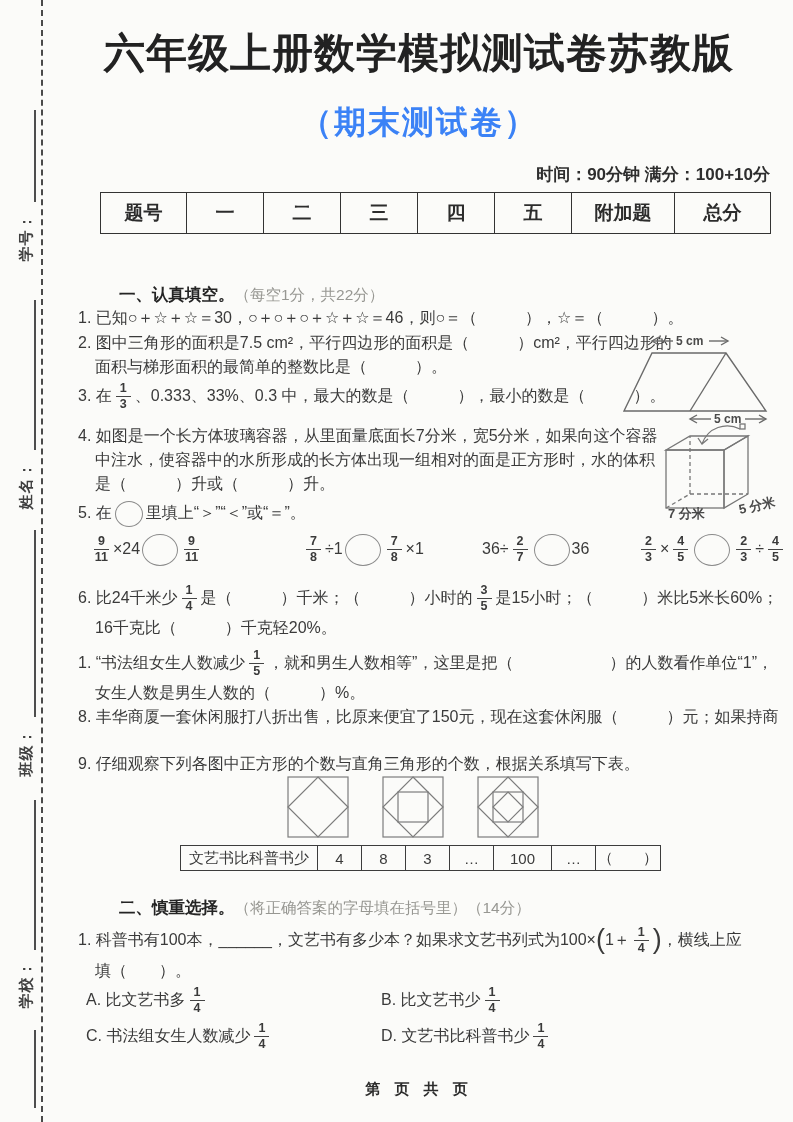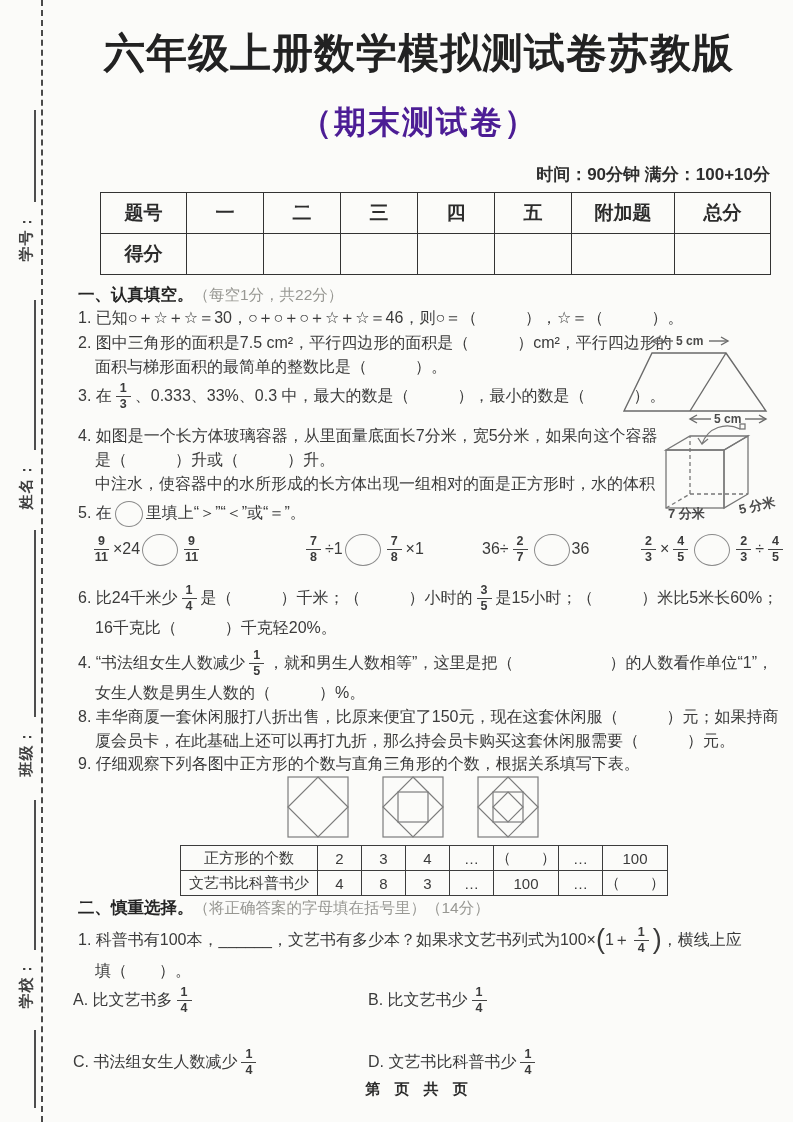--- a/index.html
+++ b/index.html
@@ -12,28 +12,28 @@
   
   .rail-dashed{position:absolute;left:41px;top:0;height:1122px;width:0;border-left:2px dashed #4a4a4a;}
   .write-line{position:absolute;left:34px;width:0;border-left:2px solid #4e4e4e;}
   .side-label{
     position:absolute;left:-6px;width:64px;text-align:center;
     transform:rotate(-90deg);font-size:15px;font-weight:600;color:#3f3f3f;letter-spacing:1px;
   }
   
   .main{position:absolute;left:62px;top:0;width:722px;height:1041px;}
   .title{top:26px;left:0;width:714px;text-align:center;font-size:41px;font-weight:800;color:#222;letter-spacing:1px;}
-  .subtitle{top:101px;left:0;width:714px;text-align:center;font-size:32px;font-weight:800;color:#4c1d95;letter-spacing:2px;}
+  .subtitle{top:101px;left:0;width:714px;text-align:center;font-size:32px;font-weight:800;color:#3b82f6;letter-spacing:2px;}
   .meta{top:163px;left:0;width:708px;text-align:right;font-size:17px;font-weight:600;color:#2e2e2e;}
   
   table{border-collapse:collapse;}
   .score-table{top:192px;left:38px;}
   .score-table td{border:1.6px solid #333;text-align:center;font-size:19px;font-weight:700;color:#2c2c2c;height:40px;padding:0;}
   
-  .sec-head{font-size:16.5px;font-weight:800;color:#242424;white-space:nowrap;}
+  .sec-head{font-size:16.5px;font-weight:800;color:#242424;white-space:nowrap;margin-left:41px;}
   .sec-note{font-weight:500;color:#979792;font-size:15.5px;}
   
   .q{font-size:16px;font-weight:500;color:#3a3a3a;white-space:nowrap;}
   .q .line{line-height:24px;}
   .q .tall{line-height:36px;}
   .q .indent{padding-left:17px;}
   
   .frac{display:inline-flex;flex-direction:column;align-items:center;vertical-align:middle;margin:0 4px;font-size:12.5px;line-height:1.1;font-weight:600;}
   .frac .fn{padding:0 4px 1px 4px;border-bottom:1.4px solid #444;}
   .frac .fd{padding-top:1px;}
@@ -42,21 +42,21 @@
   .cmp.small{width:26px;height:24px;margin:0 3px;}
   .bp{font-size:27px;font-weight:400;vertical-align:middle;position:relative;top:-2px;color:#3a3a3a;}
   
   .expr-row{top:524px;left:16px;width:706px;height:54px;}
   .expr{position:absolute;top:0;line-height:50px;white-space:nowrap;}
   
   .figs-row{top:776px;left:225px;display:flex;gap:33px;}
   .pattern-table{top:845px;left:118px;font-size:15px;}
   .pattern-table td{border:1.5px solid #3c3c3c;text-align:center;height:24px;padding:0 2px;font-weight:500;color:#3a3a3a;}
   
-  .options{top:983px;left:11px;width:660px;display:grid;grid-template-columns:295px auto;row-gap:28px;}
+  .options{top:983px;left:24px;width:660px;display:grid;grid-template-columns:295px auto;row-gap:2px;}
   .option{line-height:34px;white-space:nowrap;font-size:16px;font-weight:500;}
   .footer{top:1080px;left:0;width:714px;text-align:center;font-size:15px;font-weight:800;color:#2c2c2c;letter-spacing:5px;}
   svg{display:block;}
   .fig-svg text{font-size:12px;fill:#4a4a4a;font-weight:600;}
   .fig-svg .cjk{font-size:13px;}
 </style>
 </head>
 <body>
 
 <div class="rail-dashed"></div>
@@ -90,30 +90,20 @@
     <tbody>
         <tr>
       <td>题号</td>
       <td>一</td>
       <td>二</td>
       <td>三</td>
       <td>四</td>
       <td>五</td>
       <td>附加题</td>
       <td>总分</td>
-    </tr>
-    <tr>
-      <td>得分</td>
-      <td></td>
-      <td></td>
-      <td></td>
-      <td></td>
-      <td></td>
-      <td></td>
-      <td></td>
     </tr>
   </tbody>
     </table>
 
   <div class="abs sec-head" style="top:284px;left:16px;">
     <span>一、认真填空。</span><span class="sec-note">（每空1分，共22分）</span>
   </div>
 
   <div class="abs q" style="top:306px;left:16px;">
     <div class="line"><span>1. 已知○＋☆＋☆＝30，○＋○＋○＋☆＋☆＝46，则○＝（　　　），☆＝（　　　）。</span></div>
@@ -143,22 +133,22 @@
 
   <div class="abs q" style="top:378px;left:16px;">
     <div class="tall"><span>3. 在</span><span class="frac">
           <span class="fn">1</span>
           <span class="fd">3</span>
         </span><span>、0.333、33%、0.3 中，最大的数是（　　　），最小的数是（　　　）。</span></div>
   </div>
 
   <div class="abs q" style="top:424px;left:16px;">
     <div class="line">4. 如图是一个长方体玻璃容器，从里面量底面长7分米，宽5分米，如果向这个容器</div>
+    <div class="line indent">中注水，使容器中的水所形成的长方体出现一组相对的面是正方形时，水的体积</div>
     <div class="line indent">是（　　　）升或（　　　）升。</div>
-    <div class="line indent">中注水，使容器中的水所形成的长方体出现一组相对的面是正方形时，水的体积</div>
   </div>
 
   <svg class="abs fig-svg" style="top:418px;left:590px;" width="140" height="102" viewBox="0 0 140 102">
     <g stroke="#777" stroke-width="1.3" fill="none">
       <rect x="14" y="32" width="58" height="58"></rect>
       <polygon points="14,32 38,18 96,18 72,32"></polygon>
       <polygon points="72,32 96,18 96,76 72,90"></polygon>
       <g stroke-dasharray="4 3">
         <line x1="14" y1="90" x2="38" y2="76"></line>
         <line x1="38" y1="76" x2="96" y2="76"></line>
@@ -214,30 +204,29 @@
           <span class="fn">1</span>
           <span class="fd">4</span>
         </span><span>是（　　　）千米；（　　　）小时的</span><span class="frac">
           <span class="fn">3</span>
           <span class="fd">5</span>
         </span><span>是15小时；（　　　）米比5米长60%；</span></div>
     <div class="line indent">16千克比（　　　）千克轻20%。</div>
   </div>
 
   <div class="abs q" style="top:645px;left:16px;">
-    <div class="tall"><span>4. “书法组女生人数减少</span><span class="frac">
+    <div class="tall"><span>1. “书法组女生人数减少</span><span class="frac">
           <span class="fn">1</span>
           <span class="fd">5</span>
         </span><span>，就和男生人数相等”，这里是把（　　　　　　）的人数看作单位“1”，</span></div>
     <div class="line indent">女生人数是男生人数的（　　　）%。</div>
   </div>
 
   <div class="abs q" style="top:705px;left:16px;">
     <div class="line">8. 丰华商厦一套休闲服打八折出售，比原来便宜了150元，现在这套休闲服（　　　）元；如果持商</div>
-    <div class="line indent">厦会员卡，在此基础上还可以再打九折，那么持会员卡购买这套休闲服需要（　　　）元。</div>
   </div>
 
   <div class="abs q" style="top:752px;left:16px;">
     <div class="line">9. 仔细观察下列各图中正方形的个数与直角三角形的个数，根据关系填写下表。</div>
   </div>
 
   <div class="abs figs-row">
     <svg width="62" height="62" viewBox="0 0 62 62">
       <g stroke="#7c7c7c" stroke-width="1.2" fill="none">
         <rect x="1" y="1" width="60" height="60"></rect>
@@ -266,30 +255,20 @@
         <col style="width:137px">
         <col style="width:44px">
         <col style="width:44px">
         <col style="width:44px">
         <col style="width:44px">
         <col style="width:58px">
         <col style="width:44px">
         <col style="width:54px">
       </colgroup>
     <tbody>
-        <tr>
-      <td>正方形的个数</td>
-      <td>2</td>
-      <td>3</td>
-      <td>4</td>
-      <td>…</td>
-      <td>（　　）</td>
-      <td>…</td>
-      <td>100</td>
-    </tr>
     <tr>
       <td>文艺书比科普书少</td>
       <td>4</td>
       <td>8</td>
       <td>3</td>
       <td>…</td>
       <td>100</td>
       <td>…</td>
       <td>（　　）</td>
     </tr>

